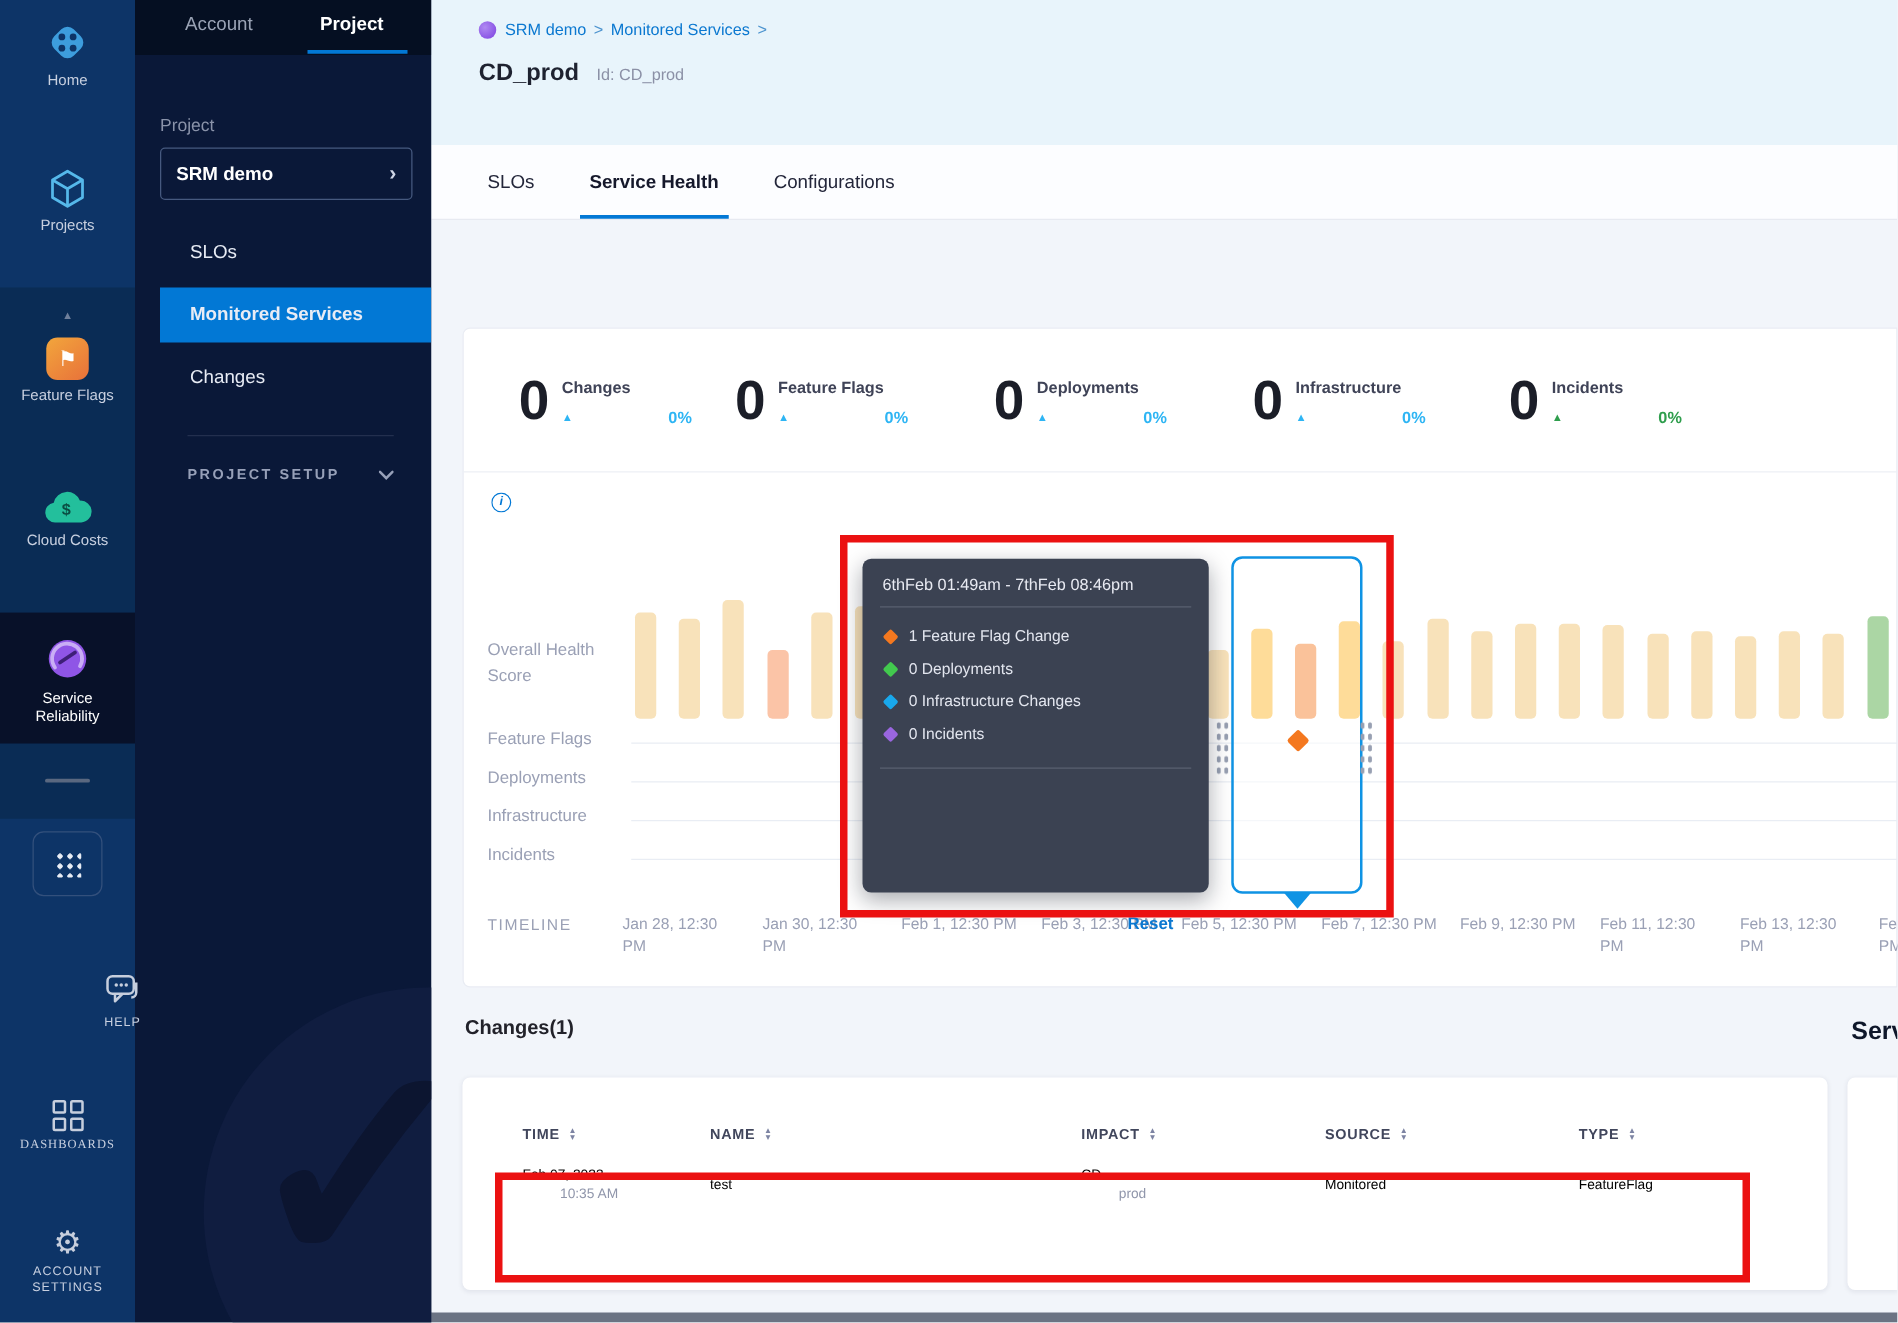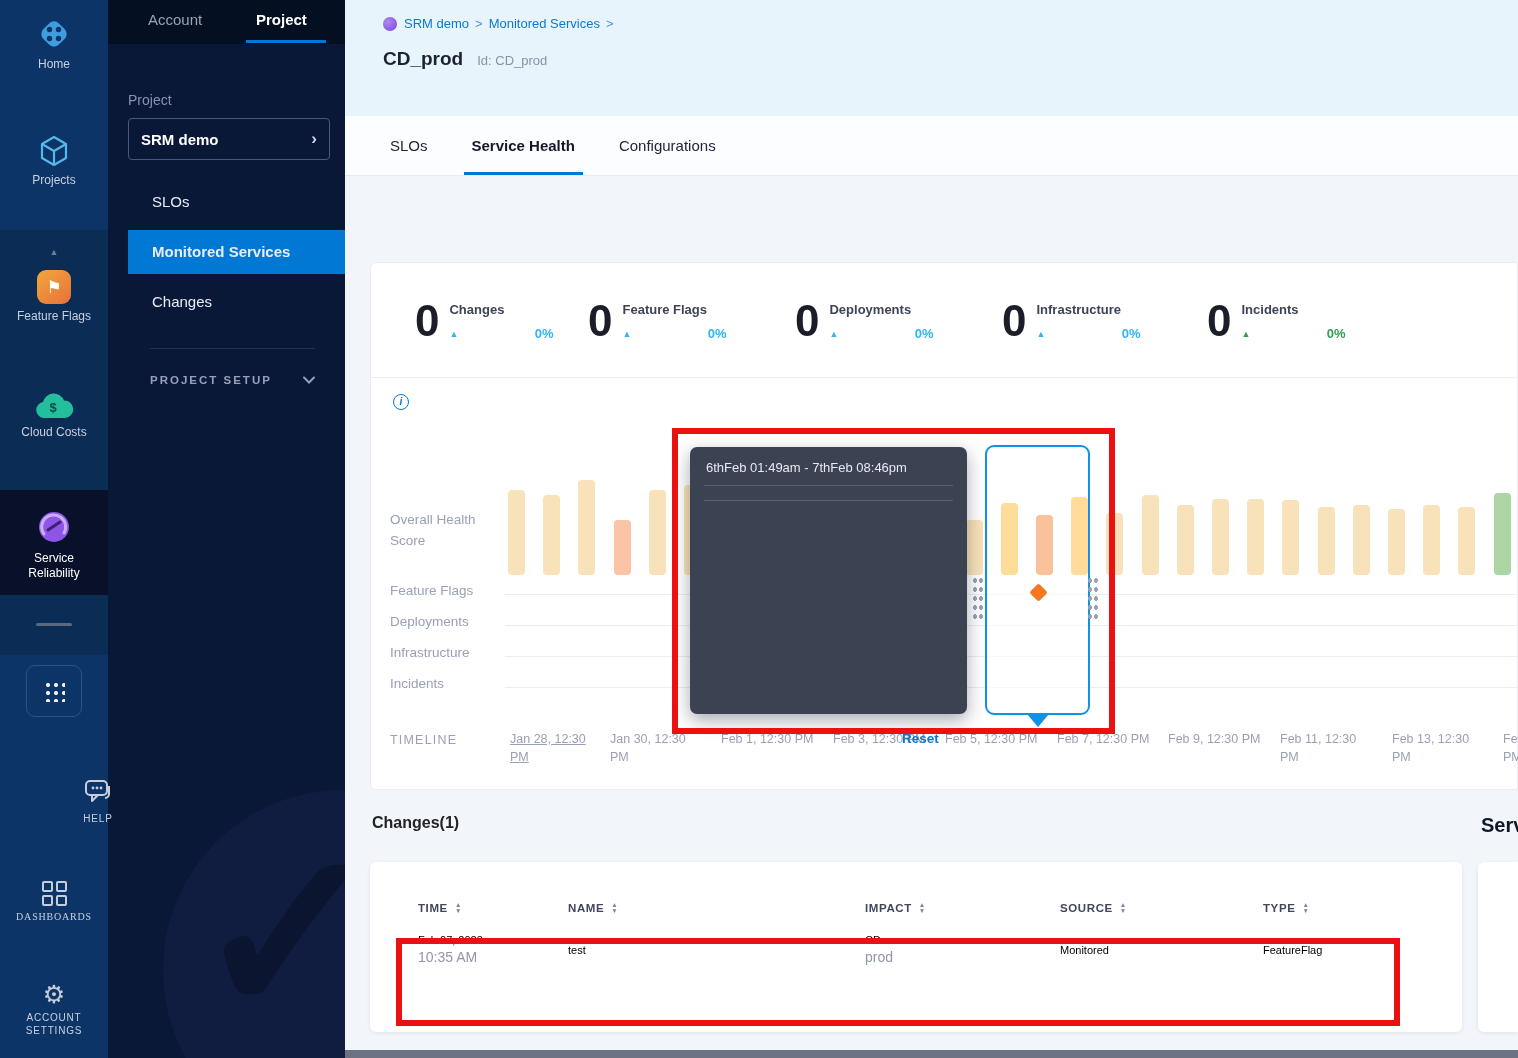--- a/index.html
+++ b/index.html
@@ -138,21 +138,21 @@
   .table-card { position:absolute; left:370px; top:862px; width:1092px; height:170px; background:#fff;
                 border-radius:6px; box-shadow:0 1px 4px rgba(20,30,60,.08); }
   .t-grid { display:grid; grid-template-columns:150px 297px 195px 203px 1fr; padding-left:48px; }
   .t-head { margin-top:40px; }
   .t-head .hcell { display:flex; align-items:center; font-size:11.5px; font-weight:700; color:#41465c;
                    letter-spacing:.6px; cursor:pointer; }
   .sort-ic { display:inline-flex; flex-direction:column; margin-left:7px; color:#7d84a3; font-size:6.5px;
              line-height:.9; }
   .t-row { margin-top:20px; align-items:center; cursor:pointer; }
   .cell-main { font-size:11px; color:#000000; }
-  .cell-sub { font-size:14px; color:#9096ab; margin-top:3px; }
+  .cell-sub { font-size:11px; color:#9096ab; margin-top:3px;margin-left:30px; }
 
   .right-card { position:absolute; left:1478px; top:862px; width:40px; height:170px; background:#fff;
                 border-radius:6px 0 0 6px; box-shadow:0 1px 4px rgba(20,30,60,.08); }
 
   .bottom-strip-side { position:absolute; left:0; top:1050px; width:345px; height:8px; background:#232c42; }
   .bottom-strip-main { position:absolute; left:345px; top:1050px; width:1173px; height:8px; background:#6b7383; }
 
   svg { display:block; }
 </style>
 </head>
@@ -392,21 +392,21 @@
       <div class="bar" style="left: 739px; height: 76px; background: rgb(248, 226, 186);"></div>
       <div class="bar" style="left: 774px; height: 75px; background: rgb(248, 226, 186);"></div>
       <div class="bar" style="left: 810px; height: 68px; background: rgb(248, 226, 186);"></div>
       <div class="bar" style="left: 845px; height: 70px; background: rgb(248, 226, 186);"></div>
       <div class="bar" style="left: 880px; height: 66px; background: rgb(248, 226, 186);"></div>
       <div class="bar" style="left: 915px; height: 70px; background: rgb(248, 226, 186);"></div>
       <div class="bar" style="left: 950px; height: 68px; background: rgb(248, 226, 186);"></div>
       <div class="bar" style="left: 986px; height: 82px; background: rgb(171, 214, 164);"></div>
     </div>
   <div id="ticks">
-      <div class="tick" style="left: 12px; text-decoration: underline;">Jan 28, 12:30 PM</div>
+      <div class="tick" style="left: 0px;">Jan 28, 12:30 PM</div>
       <div class="tick" style="left: 112px;">Jan 30, 12:30 PM</div>
       <div class="tick" style="left: 223px;">Feb 1, 12:30 PM</div>
       <div class="tick" style="left: 335px;">Feb 3, 12:30 PM</div>
       <div class="tick" style="left: 447px;">Feb 5, 12:30 PM</div>
       <div class="tick" style="left: 559px;">Feb 7, 12:30 PM</div>
       <div class="tick" style="left: 670px;">Feb 9, 12:30 PM</div>
       <div class="tick" style="left: 782px;">Feb 11, 12:30 PM</div>
       <div class="tick" style="left: 894px;">Feb 13, 12:30 PM</div>
       <div class="tick" style="left: 1005px;">Feb 15, 12:30 PM</div>
     </div>
@@ -414,20 +414,38 @@
 
   <div class="sel-window"></div>
   <div class="sel-pointer"></div>
   <div class="grip" style="left:972px;"></div>
   <div class="grip" style="left:1087px;"></div>
   <div class="marker-diamond"></div>
 
   <div class="tooltip">
     <div class="tt-title">6thFeb 01:49am - 7thFeb 08:46pm</div>
     <div class="tt-hr"></div>
+    <div id="tt-items">
+        <div class="tt-item">
+          <div class="tt-diamond" style="background: rgb(244, 120, 31);"></div>
+          <div class="txt">1 Feature Flag Change</div>
+        </div>
+        <div class="tt-item">
+          <div class="tt-diamond" style="background: rgb(66, 201, 78);"></div>
+          <div class="txt">0 Deployments</div>
+        </div>
+        <div class="tt-item">
+          <div class="tt-diamond" style="background: rgb(25, 168, 236);"></div>
+          <div class="txt">0 Infrastructure Changes</div>
+        </div>
+        <div class="tt-item">
+          <div class="tt-diamond" style="background: rgb(154, 102, 224);"></div>
+          <div class="txt">0 Incidents</div>
+        </div>
+      </div>
     <div class="tt-hr" style="margin-top:14px;"></div>
   </div>
 
   <div class="annotation" style="left:672px;top:428px;width:443px;height:306px;"></div>
   <div class="annotation" style="left:396px;top:938px;width:1004px;height:88px;"></div>
 
   <div class="changes-heading">Changes(1)</div>
   <div class="side-heading">Serv</div>
 
   <div class="table-card">

